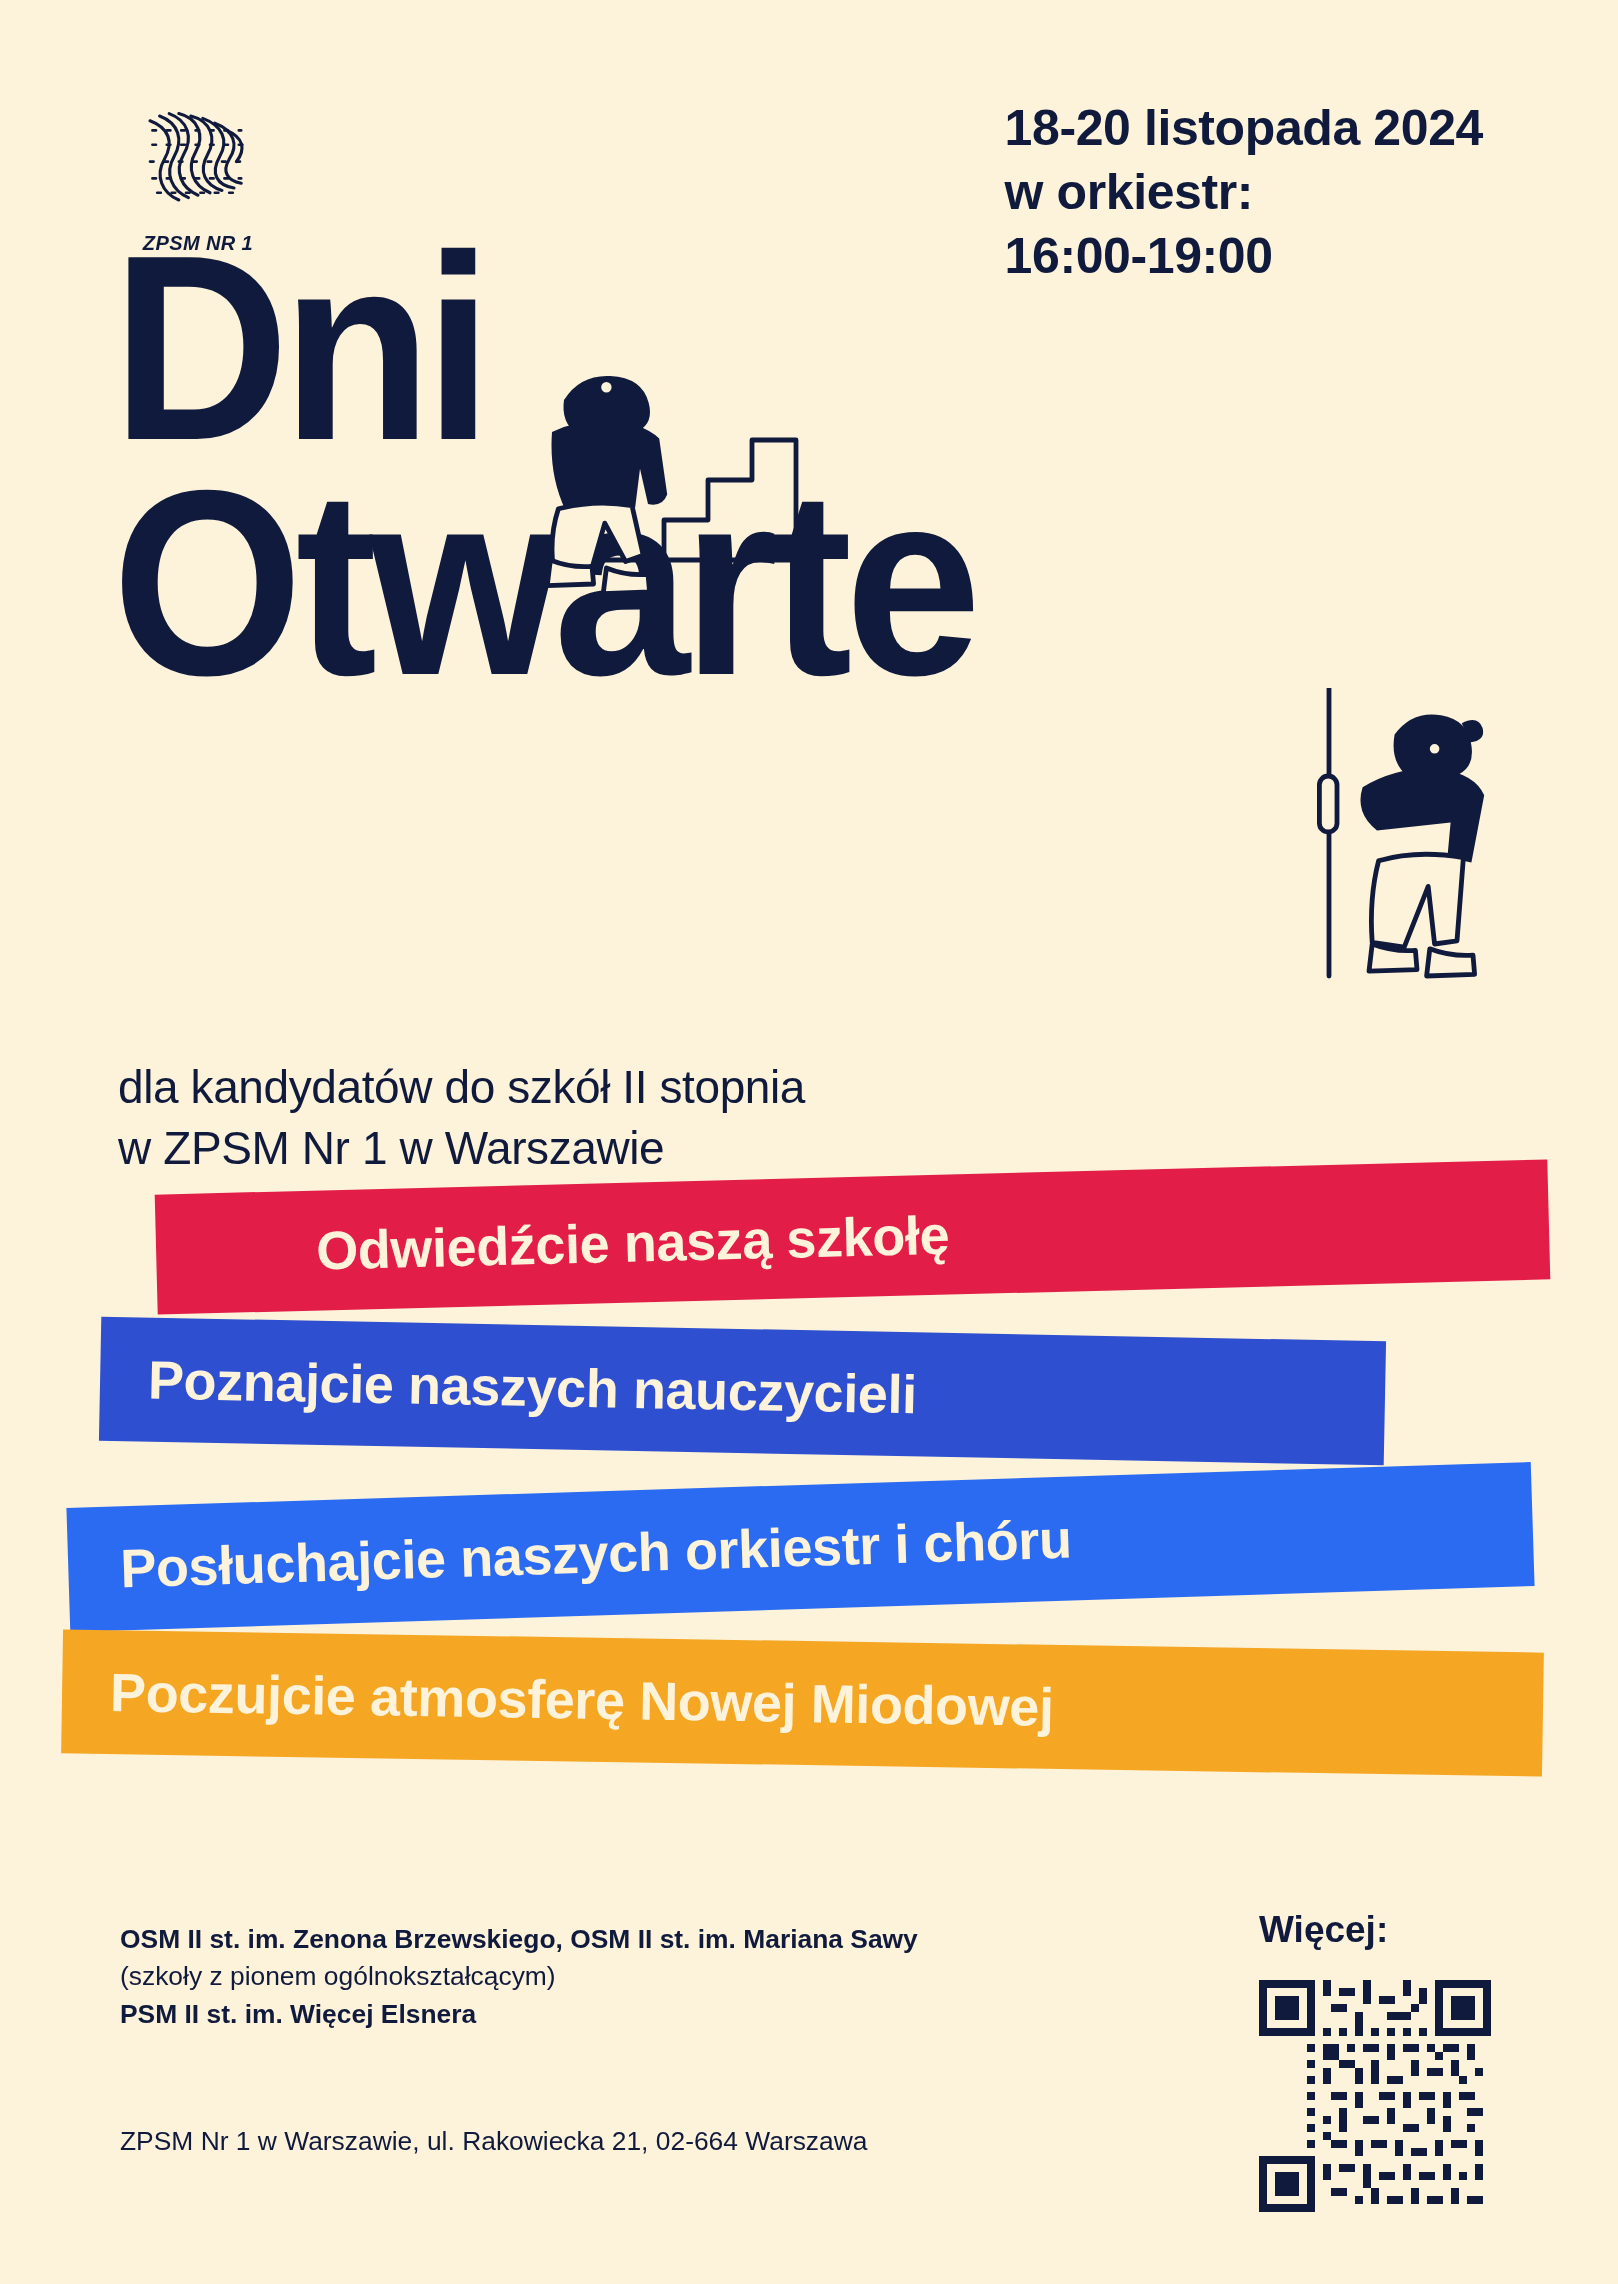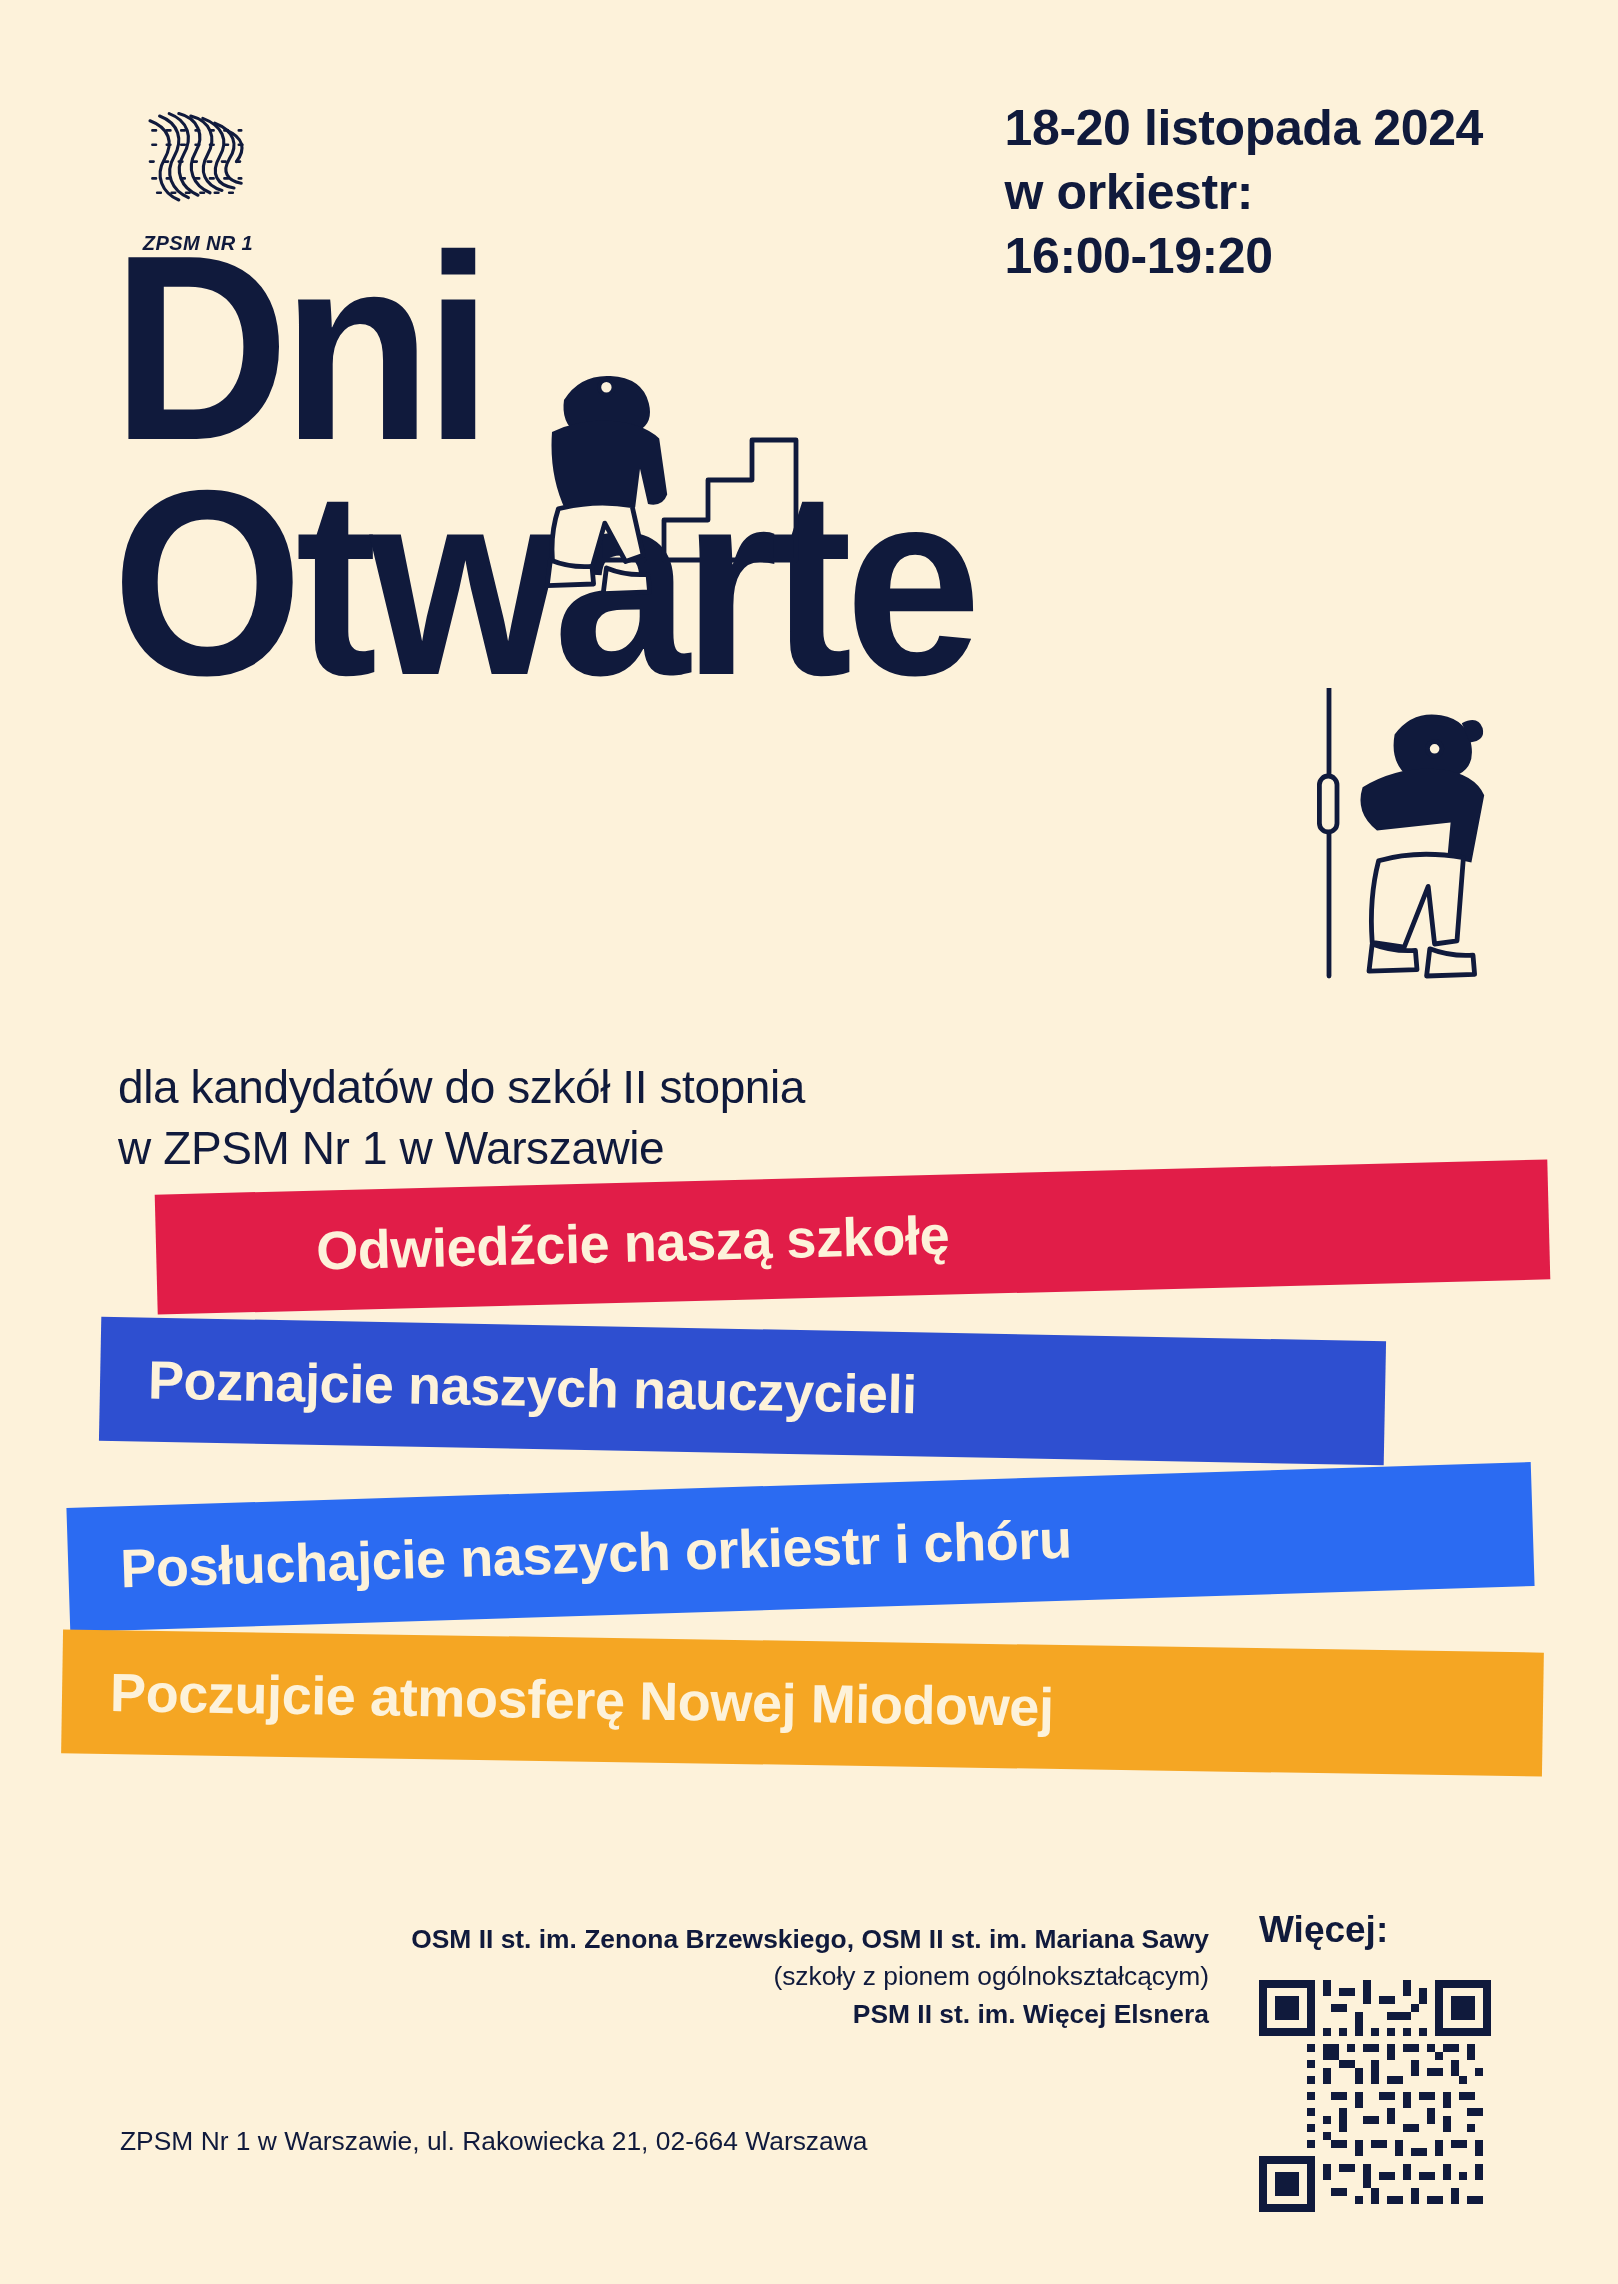--- a/index.html
+++ b/index.html
@@ -164,21 +164,20 @@
 
   
   .footer {
     position: absolute;
     left: 120px;
     top: 1921px;
     width: 1089px;
     font-size: 26.4px;
     line-height: 1.42;
     color: #101a3c;
-    text-align: right;
   }
   .footer .strong { font-weight: 700; }
   .footer-group { margin-bottom: 0; }
   .footer-address {
     position: absolute;
     left: 120px;
     top: 2126px;
     font-size: 26.4px;
     color: #101a3c;
   }
@@ -229,21 +228,21 @@
           <path d="M16 74 L 82 74" stroke-dasharray="3 9"></path>
         </g>
       </svg>
     </div>
     <div class="logo-caption">ZPSM NR 1</div>
   </div>
 
   <div class="date-block">
     <div>18-20 listopada 2024</div>
     <div>w orkiestr:</div>
-    <div>16:00-19:20</div>
+    <div>16:00-19:00</div>
   </div>
 
   <div class="title-wrap">
     <div class="title-line l1">Dni</div>
     <div class="title-line l2">Otwarte</div>
   </div>
 
   <div class="stairs-fig">
     <svg viewBox="0 0 410 390" width="328" height="312" aria-hidden="true">
       <g fill="none" stroke="#101a3c" stroke-width="6" stroke-linejoin="round" stroke-linecap="round">

